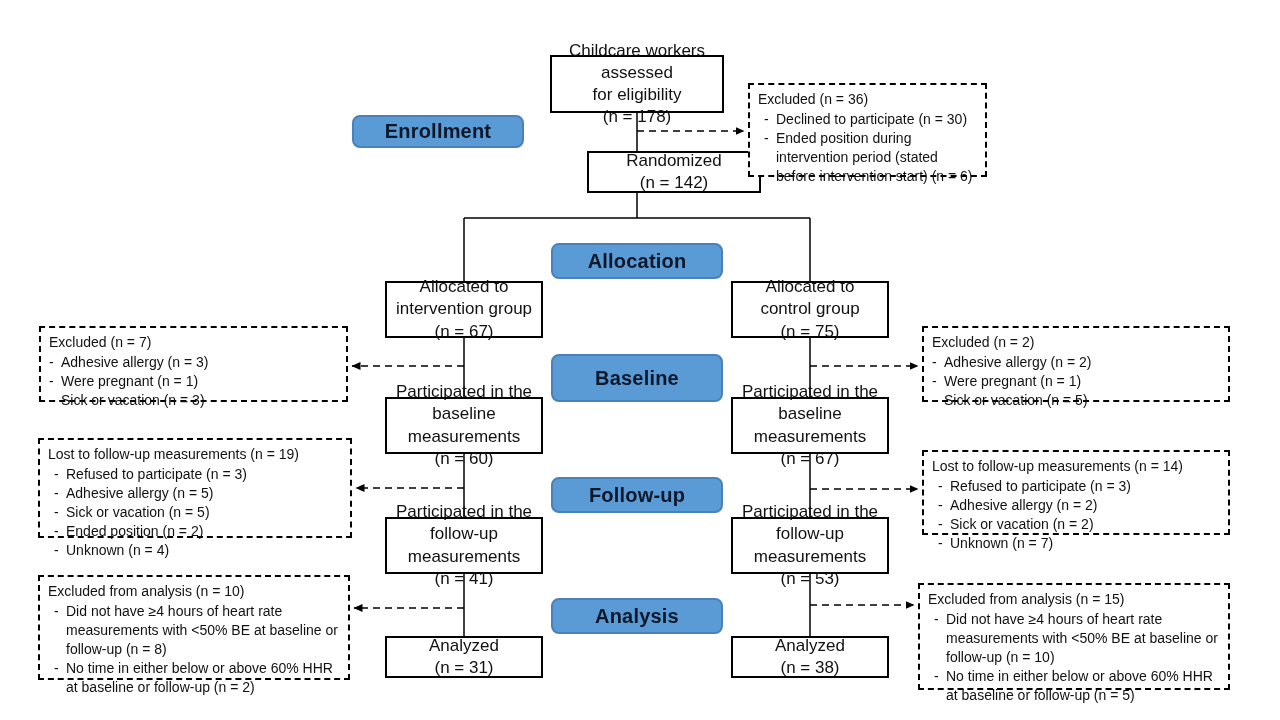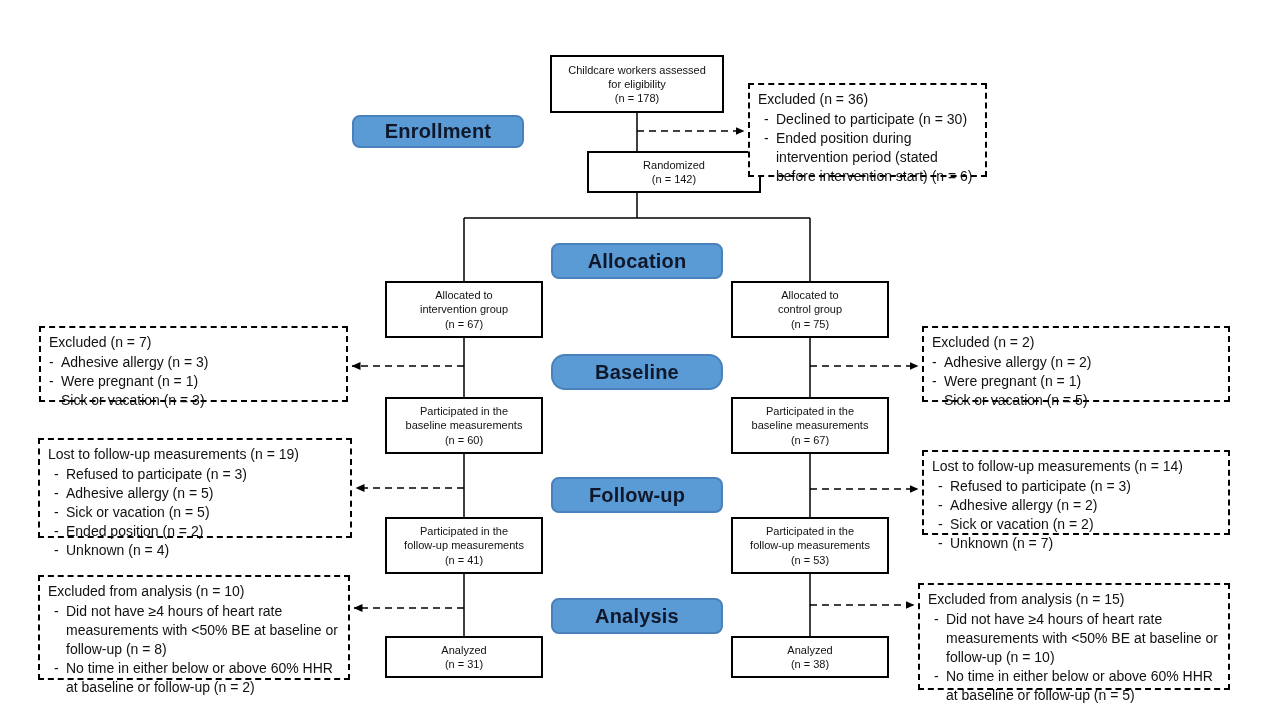--- a/index.html
+++ b/index.html
@@ -4,21 +4,21 @@
 <style>
   html,body{margin:0;padding:0;background:#fff;}
   .canvas{
     position:relative;width:1280px;height:720px;background:#ffffff;overflow:hidden;
     font-family:"Liberation Sans","DejaVu Sans",sans-serif;color:#111;
   }
   svg.connectors{position:absolute;left:0;top:0;width:1280px;height:720px;}
   .box{
     position:absolute;border:2px solid #000;background:#fff;
     display:flex;align-items:center;justify-content:center;text-align:center;
-    font-size:11px;line-height:1.3;white-space:pre-line;box-sizing:border-box;
+    font-size:17px;line-height:1.3;white-space:pre-line;box-sizing:border-box;
   }
   .pill{
     position:absolute;background:#5B9BD5;border:2px solid #4981BA;border-radius:8px;
     display:flex;align-items:center;justify-content:center;
     color:#0f172a;font-weight:700;font-size:20px;box-sizing:border-box;
     letter-spacing:.2px;
   }
   .dashed-box{
     position:absolute;border:2px dashed #000;background:#fff;box-sizing:border-box;
     font-size:14px;line-height:1.36;padding:5px 8px 4px 8px;text-align:left;
@@ -59,21 +59,21 @@
       <line x1="810" y1="366" x2="918" y2="366" stroke-dasharray="7 5" marker-end="url(#arrow)"></line>
       <line x1="464" y1="488" x2="356" y2="488" stroke-dasharray="7 5" marker-end="url(#arrow)"></line>
       <line x1="810" y1="489" x2="918" y2="489" stroke-dasharray="7 5" marker-end="url(#arrow)"></line>
       <line x1="464" y1="608" x2="354" y2="608" stroke-dasharray="7 5" marker-end="url(#arrow)"></line>
       <line x1="810" y1="605" x2="914" y2="605" stroke-dasharray="7 5" marker-end="url(#arrow)"></line>
     </g>
   </svg>
 
   <div class="pill" style="left:352px;top:115px;width:172px;height:33px;">Enrollment</div>
   <div class="pill" style="left:551px;top:243px;width:172px;height:36px;">Allocation</div>
-  <div class="pill" style="left:551px;top:354px;width:172px;height:36px;border-radius:14px;">Baseline</div>
+  <div class="pill" style="left:551px;top:354px;width:172px;height:48px;">Baseline</div>
   <div class="pill" style="left:551px;top:477px;width:172px;height:36px;">Follow-up</div>
   <div class="pill" style="left:551px;top:598px;width:172px;height:36px;">Analysis</div>
 
   <div class="box" style="left:550px;top:55px;width:174px;height:58px;">Childcare workers assessed
 for eligibility
 (n = 178)</div>
   <div class="box" style="left:550px;top:151px;width:174px;height:42px;margin-left:37px;">Randomized
 (n = 142)</div>
 
   <div class="box" style="left:385px;top:281px;width:158px;height:57px;">Allocated to

